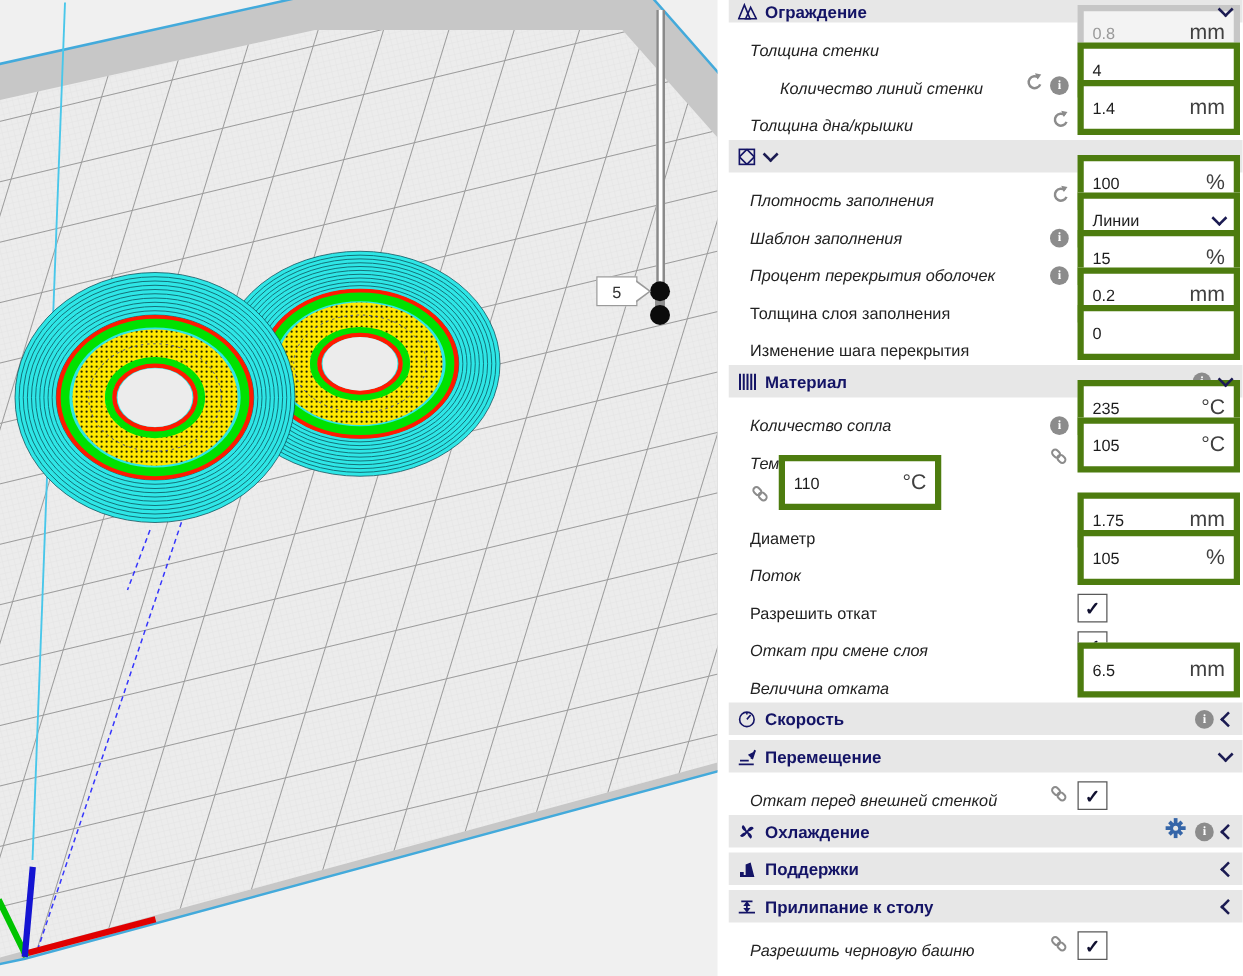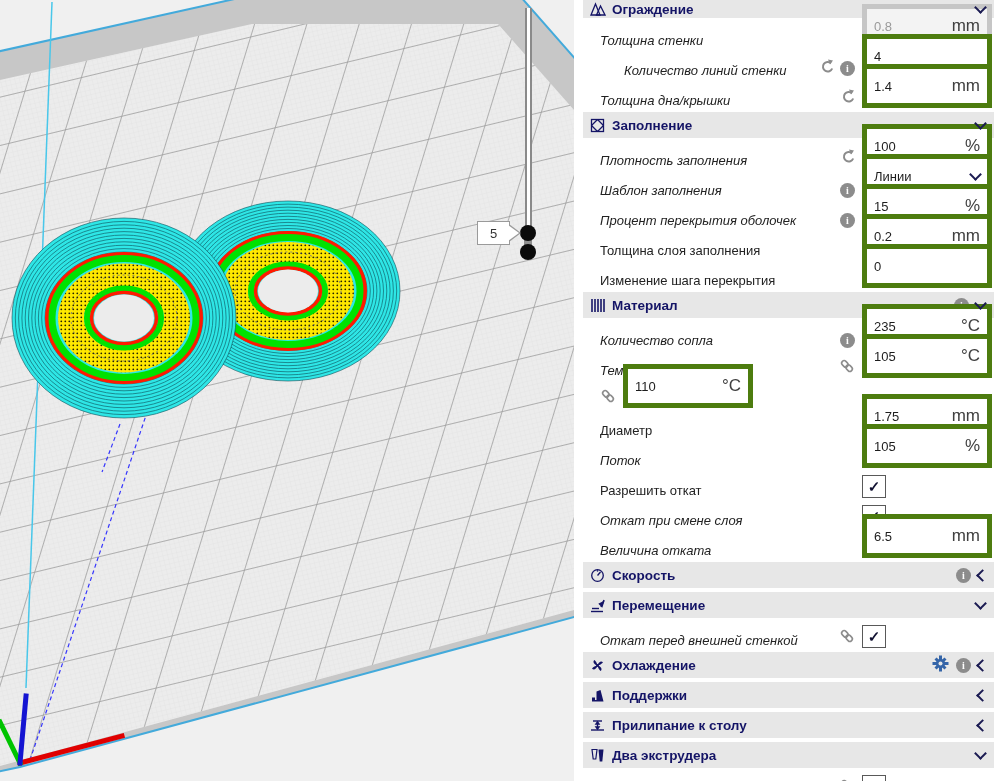--- a/index.html
+++ b/index.html
@@ -222,21 +222,20 @@
 
     <div class="sec">
       <span class="sec-ico">
         <svg width="16" height="15">
             <g fill="none" stroke="#141466" stroke-width="1.3">
           <rect x="1.5" y="1.5" width="12" height="12"></rect>
           <path d="M1.5,7.5 L7.5,1.5 M7.5,13.5 L13.5,7.5 M1.5,7.5 L7.5,13.5 M7.5,1.5 L13.5,7.5"></path>
             </g>
           </svg>
       </span>
-      <span class="sec-title">Заполнение</span>
       <span class="hicons">
           <span class="chev down"></span>
         </span>
     </div>
 
     <div class="row">
       <span class="lbl it">Плотность заполнения</span>
       <span class="ricons">
         <span>
           <svg width="15" height="15">
@@ -505,32 +504,20 @@
               <polygon points="7.5,11 6,9 9,9"></polygon>
             </g>
           </svg>
       </span>
       <span class="sec-title">Прилипание к столу</span>
       <span class="hicons">
           <span class="chev left"></span>
         </span>
     </div>
 
-    <div class="sec">
-      <span class="sec-ico">
-        <svg width="16" height="15">
-          <path d="M2,1.5 L7,1.5 L5.8,11 L3.2,11 Z" fill="none" stroke="#141466" stroke-width="1.2"></path>
-          <path d="M8.5,1.5 L13.5,1.5 L12.3,13.5 L9.7,13.5 Z" fill="#141466"></path>
-          </svg>
-      </span>
-      <span class="sec-title">Два экструдера</span>
-      <span class="hicons">
-          <span class="chev down"></span>
-        </span>
-    </div>
 
     <div class="row">
       <span class="lbl it">Разрешить черновую башню</span>
       <span class="ricons">
         <span>
           <svg width="16" height="16">
               <g transform="rotate(45 8 8)" fill="none" stroke="#8c8c8c" stroke-width="1.6">
             <rect x="1.5" y="5.5" width="7" height="5" rx="2.5"></rect>
                 <rect x="7.5" y="5.5" width="7" height="5" rx="2.5"></rect>
               </g>

